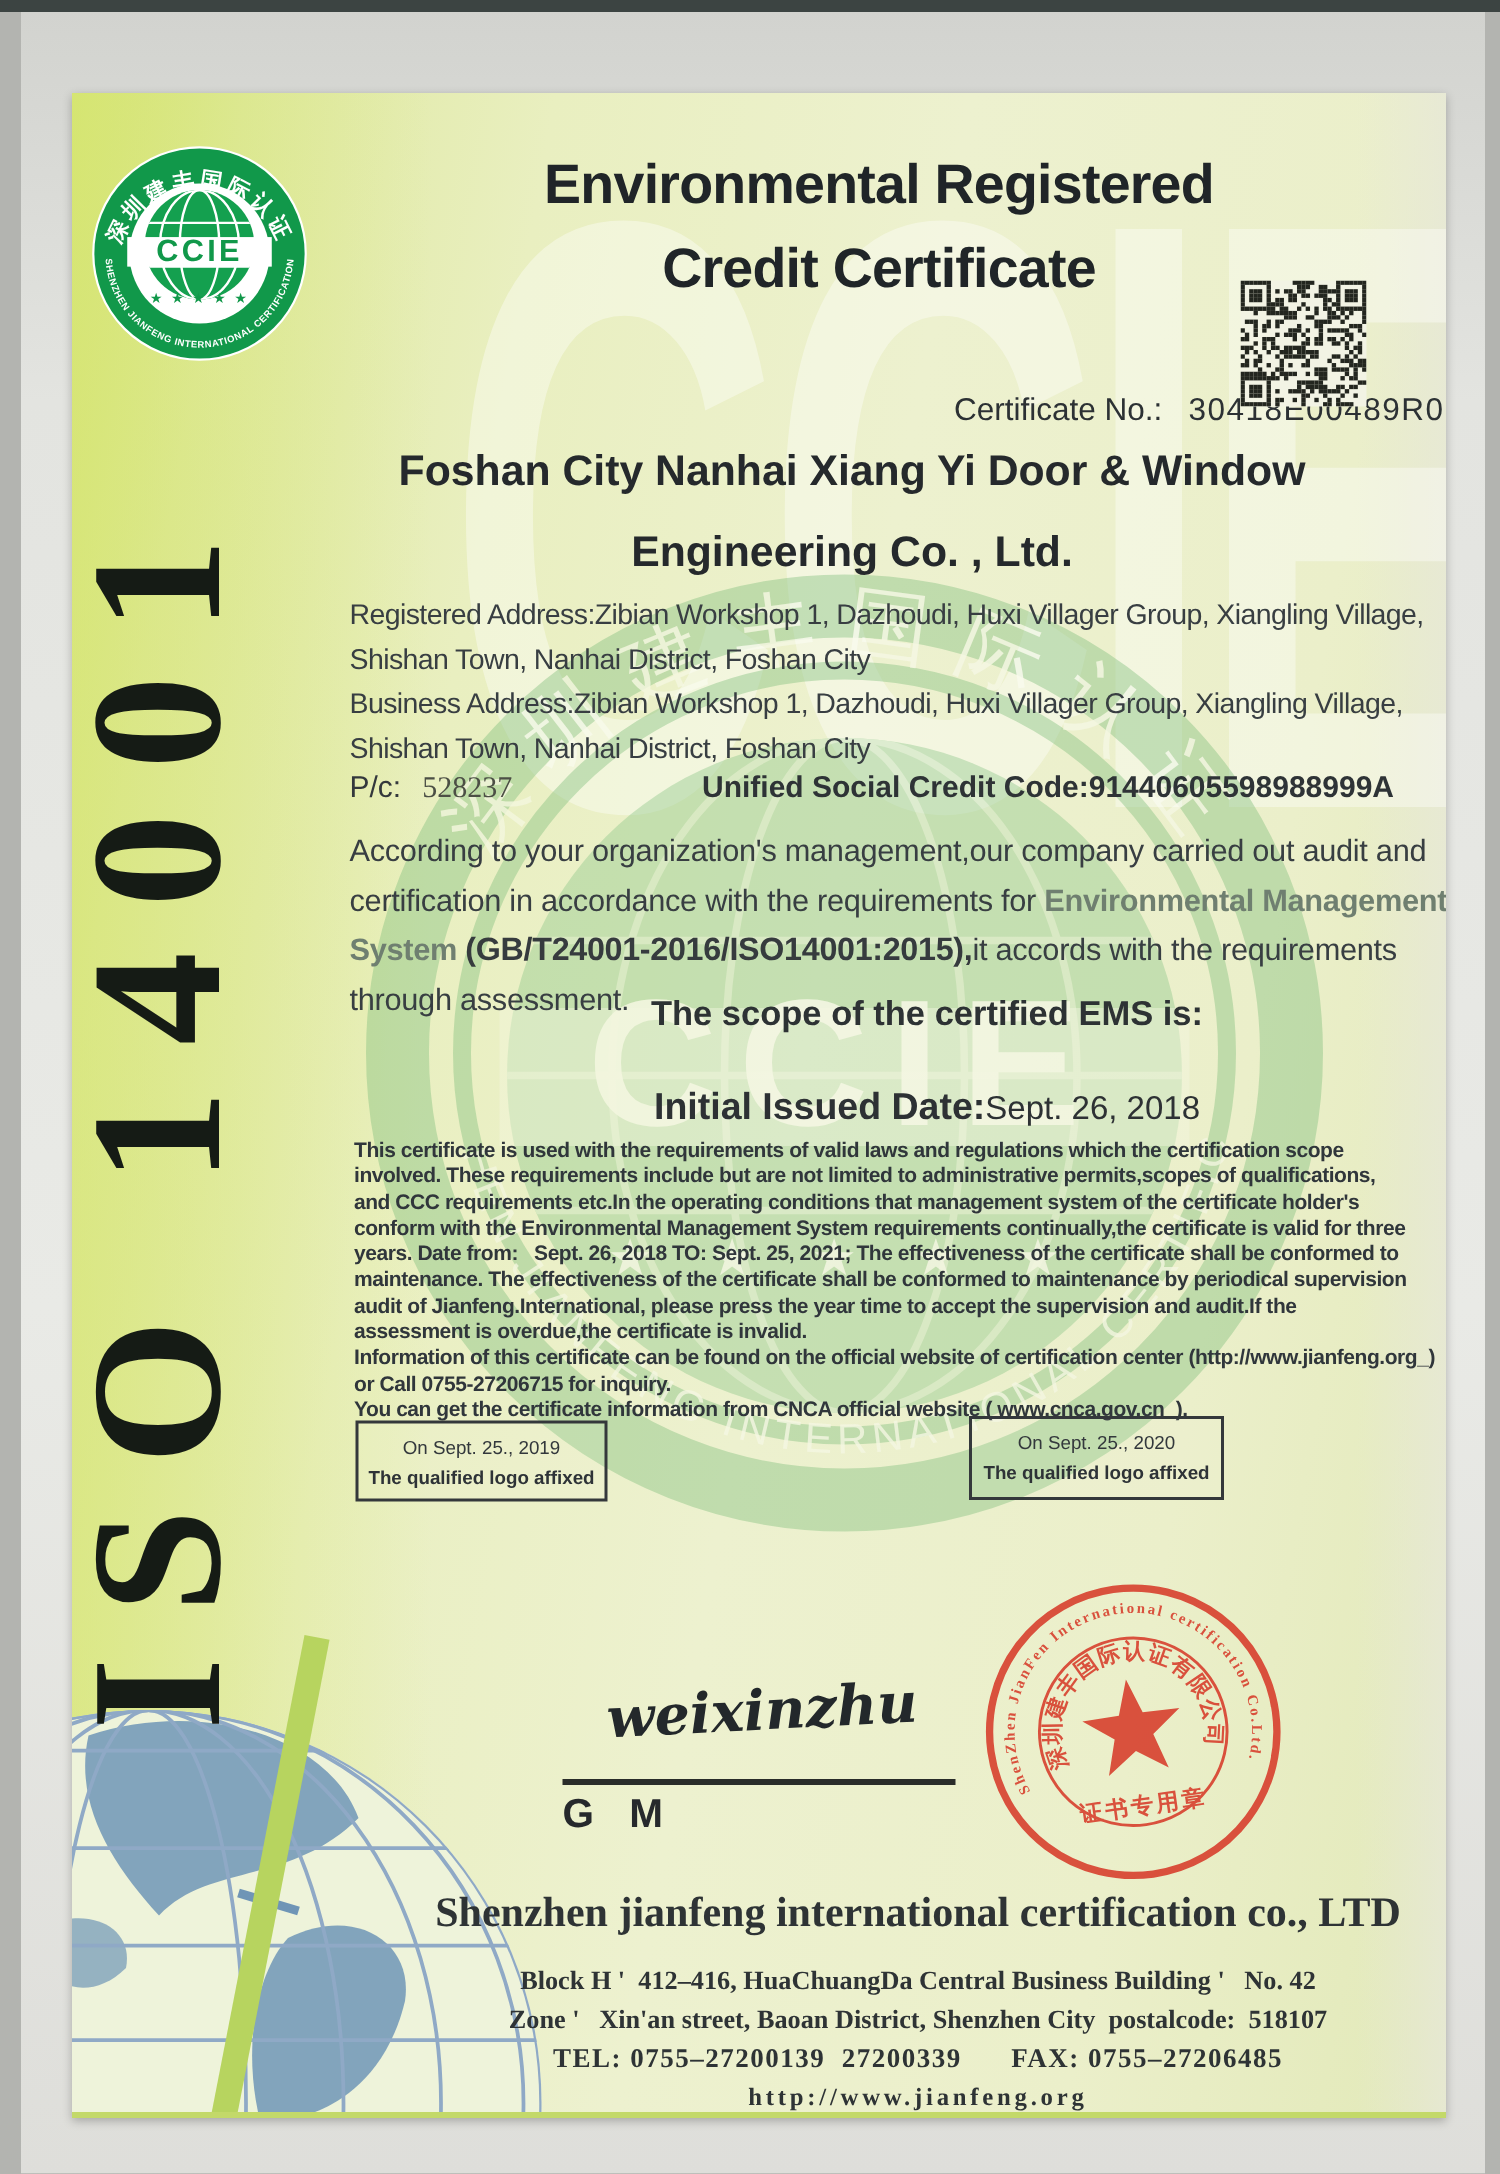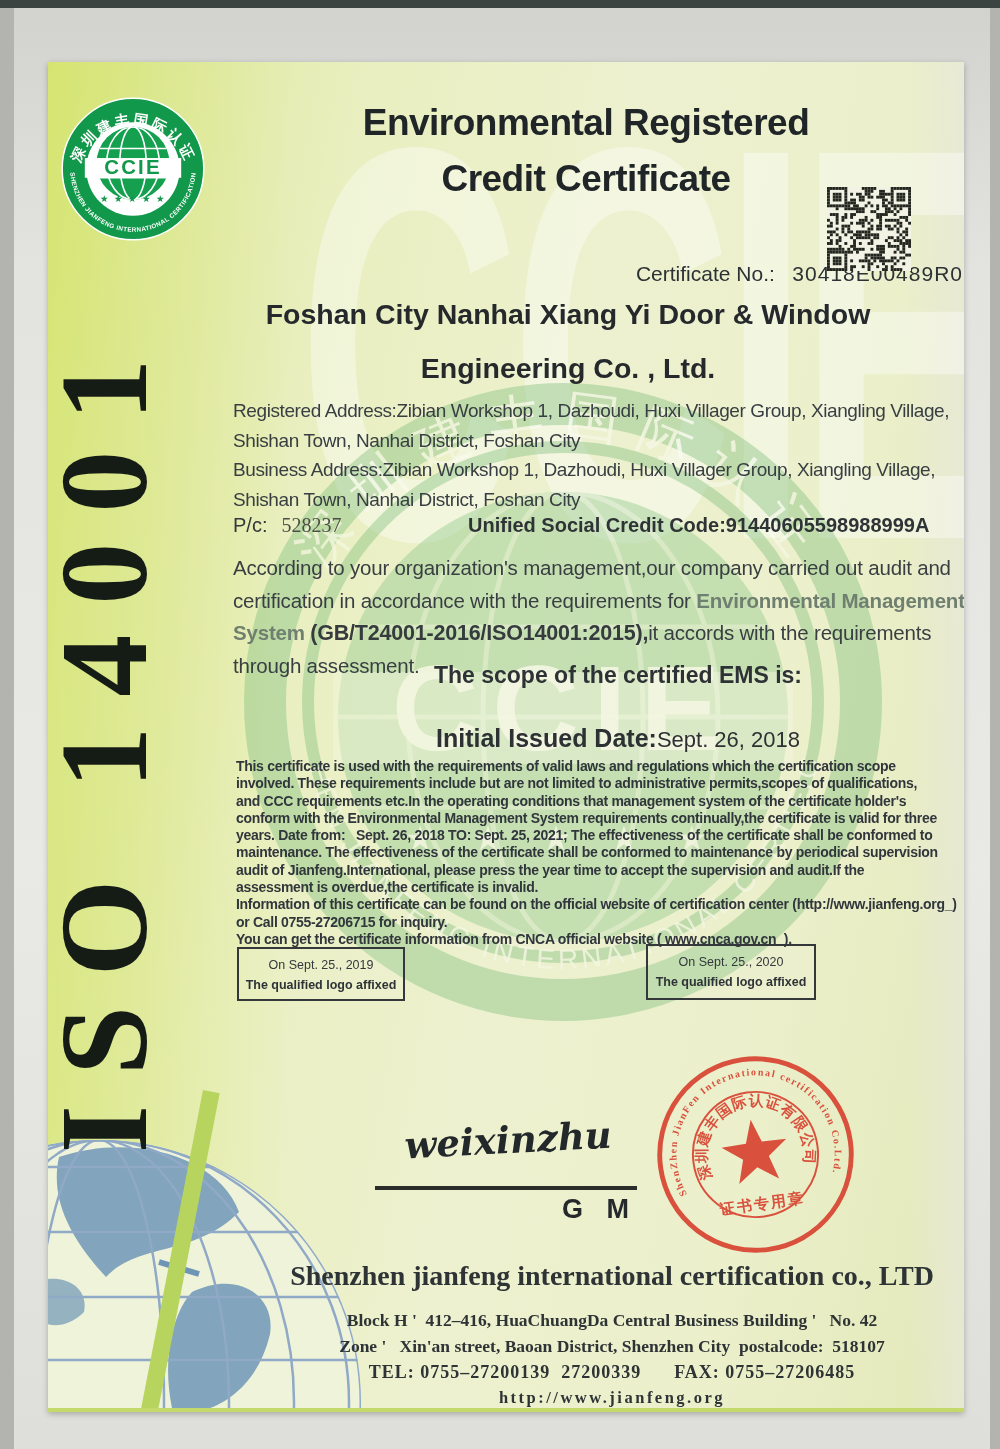--- a/index.html
+++ b/index.html
@@ -59,21 +59,21 @@
   .qbox{position:absolute;border:2px solid #34383b;text-align:center;background:rgba(255,255,255,.06);}
   .qbox1{left:189px;top:885px;width:164px;height:50px;}
   .qbox2{left:598px;top:882px;width:166px;height:52px;}
   .qbox .d{font-size:12.5px;color:#33383c;margin-top:9px;}
   .qbox .c{font-size:12.5px;font-weight:700;color:#2e3337;margin-top:6px;}
 
   .signature{position:absolute;left:320px;top:1056px;width:280px;text-align:center;
         font-family:"DejaVu Serif",serif;font-style:italic;font-weight:bold;font-size:37px;
         color:#23282b;transform:rotate(-3deg);}
   .sigline{position:absolute;left:327px;top:1124px;width:262px;height:4px;background:#2a2d2a;}
-  .gm{position:absolute;left:327px;top:1132px;width:262px;text-align:right;font-size:27px;
+  .gm{position:absolute;left:327px;top:1132px;width:262px;text-align:left;font-size:27px;
         font-weight:bold;letter-spacing:8px;color:#26292c;}
 
   .stamp{position:absolute;left:600px;top:985px;opacity:.9;transform:rotate(-8deg);}
   .stamp text{fill:#d8402e;font-family:"Liberation Serif",serif;font-weight:bold;}
 
   .footer{font-family:"Liberation Serif",serif;font-weight:bold;color:#2e3335;position:absolute;
         left:150px;width:828px;text-align:center;}
   .f-co{top:1198px;font-size:28px;}
   .f-a1{top:1248px;font-size:17.5px;white-space:pre-wrap;}
   .f-a2{top:1274px;font-size:17.5px;white-space:pre-wrap;}

